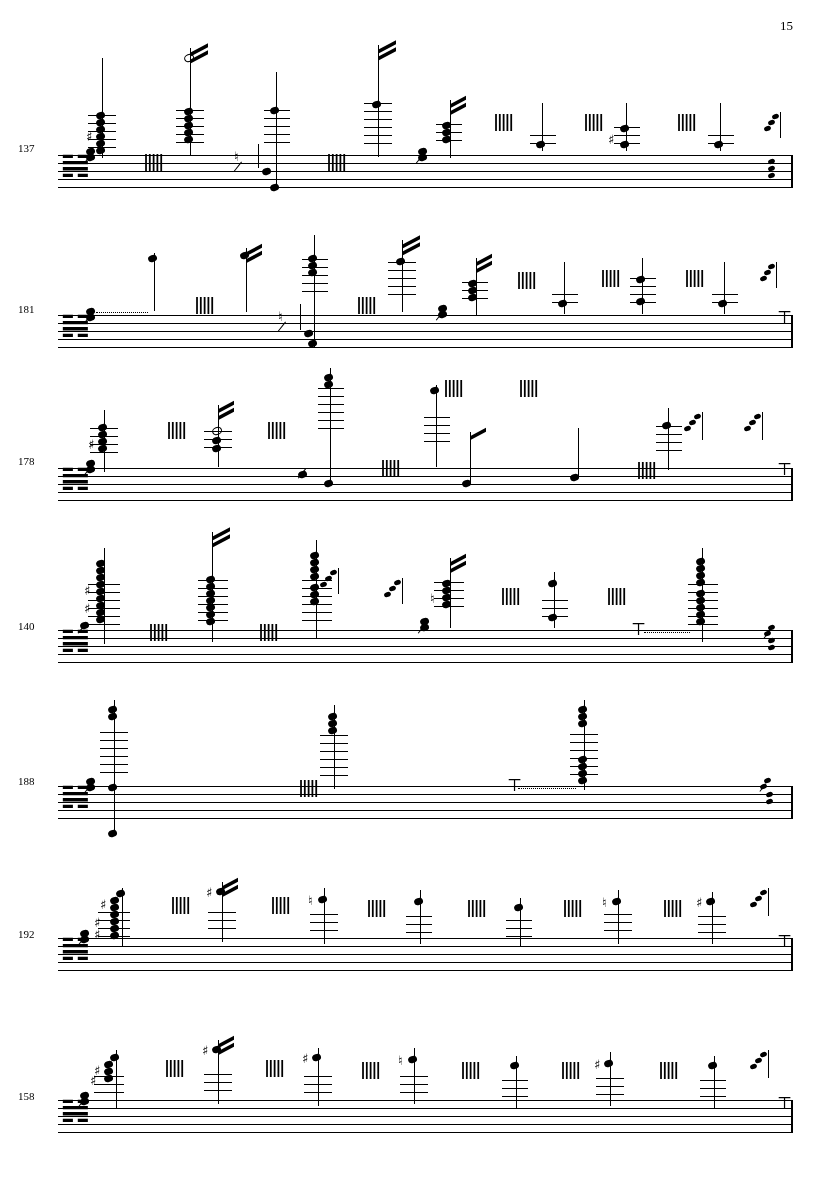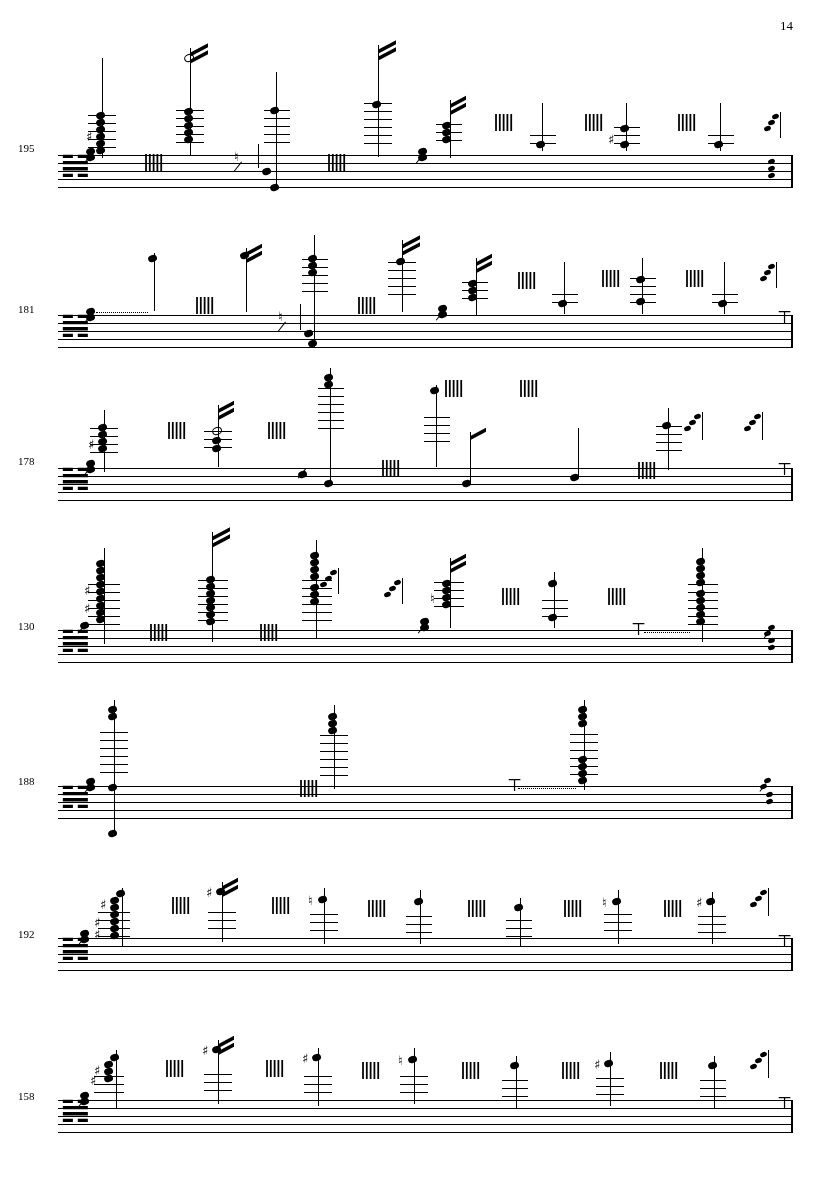--- a/index.html
+++ b/index.html
@@ -133,24 +133,24 @@
     height: 1.3px;
     background: #000;
     transform: rotate(-52deg);
   }
 </style>
 </head>
 <body>
 
 <div class="page">
 
-  <div class="page-number">14</div>
+  <div class="page-number">15</div>
 
   <div class="system" style="top:0">
-    <div class="measure-number" style="top:142px">195</div>
+    <div class="measure-number" style="top:142px">137</div>
     <div class="staff" style="top:155px">
       <div class="line"></div>
       <div class="line"></div>
       <div class="line"></div>
       <div class="line"></div>
       <div class="line"></div>
       <div class="endbar"></div>
     </div>
     <div class="glyph clef" style="top:148px;font-size:34px">𝌢</div>
 
@@ -523,21 +523,21 @@
     <div class="notecol" style="left:742px;top:412px">
       <div class="stem" style="left:20px;top:0;height:28px"></div>
       <div class="head" style="left:12px;top:2px;width:7px;height:5px"></div>
       <div class="head" style="left:7px;top:8px;width:7px;height:5px"></div>
       <div class="head" style="left:2px;top:14px;width:7px;height:5px"></div>
     </div>
     <div class="rest glyph" style="left:778px;top:462px;font-size:13px">𝍮</div>
   </div>
 
   <div class="system" style="top:0">
-    <div class="measure-number" style="top:620px">130</div>
+    <div class="measure-number" style="top:620px">140</div>
     <div class="staff" style="top:630px">
       <div class="line"></div>
       <div class="line"></div>
       <div class="line"></div>
       <div class="line"></div>
       <div class="line"></div>
       <div class="endbar"></div>
     </div>
     <div class="glyph clef" style="top:623px;font-size:34px">𝌢</div>
 

